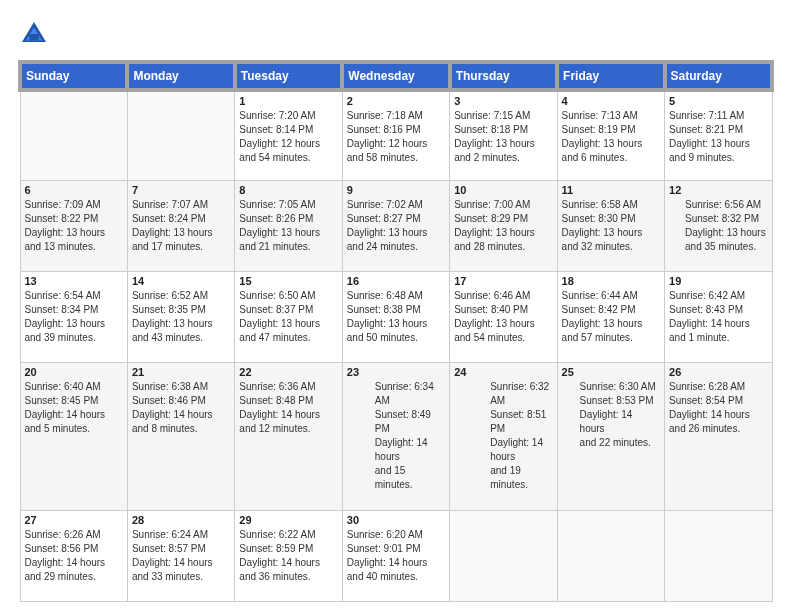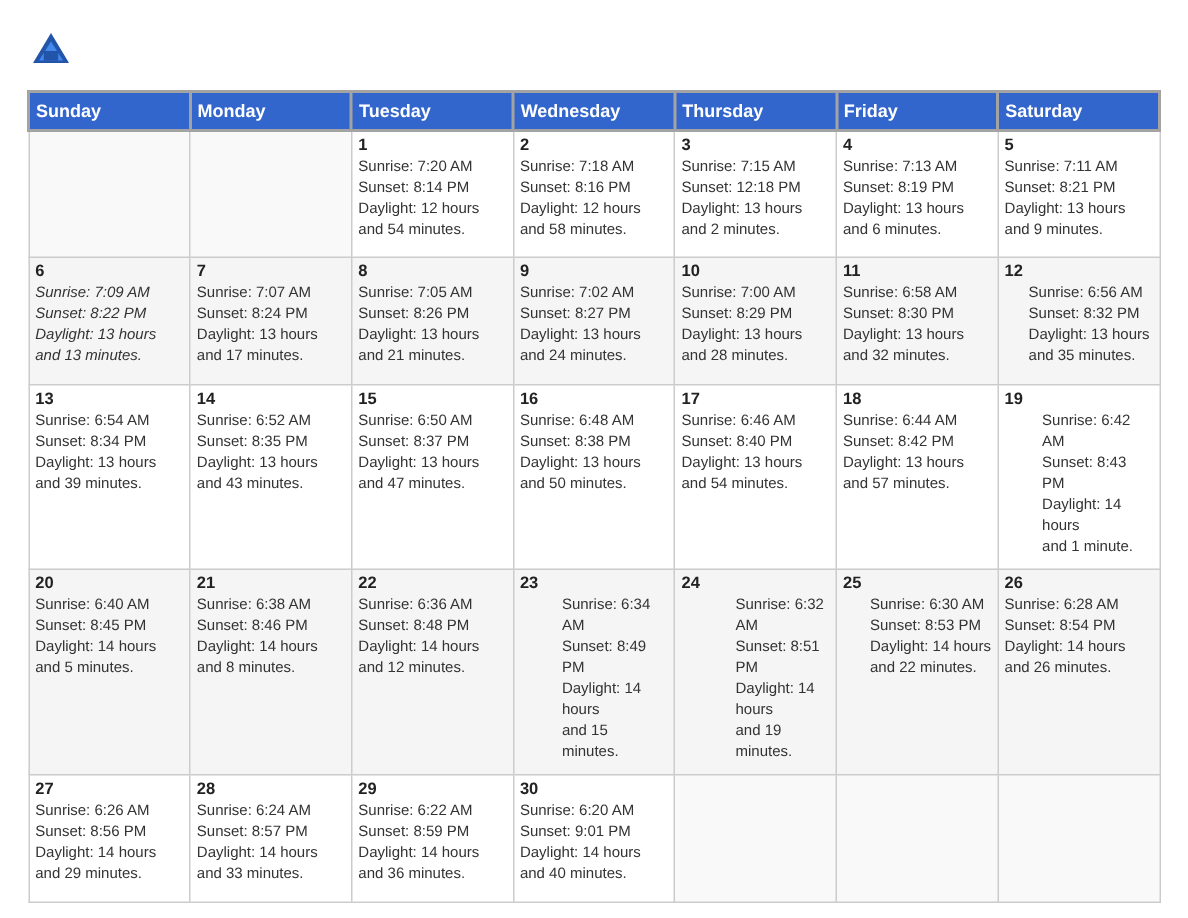--- a/index.html
+++ b/index.html
@@ -58,21 +58,21 @@
       width: 100%;
       table-layout: fixed;
     }
     .calendar th {
       background: #3366cc;
       color: #fff;
       font-size: 12px;
       font-weight: bold;
       padding: 5px 4px;
       text-align: left;
-      border: 2px solid #a3a3a3;
+      border: 4px solid #a3a3a3;
     }
     .calendar td {
       vertical-align: top;
       border: 1px solid #ccc;
       padding: 3px 4px;
       font-size: 9.5px;
       color: #333;
       height: 82px;
     }
     .calendar td.empty {
@@ -141,21 +141,21 @@
           <td>
             <div class="day-number">2</div>
             <div class="day-info" style="white-space: pre-line;">Sunrise: 7:18 AM
 Sunset: 8:16 PM
 Daylight: 12 hours
 and 58 minutes.</div>
           </td>
           <td>
             <div class="day-number">3</div>
             <div class="day-info" style="white-space: pre-line;">Sunrise: 7:15 AM
-Sunset: 12:18 PM
+Sunset: 8:18 PM
 Daylight: 13 hours
 and 2 minutes.</div>
           </td>
           <td>
             <div class="day-number">4</div>
             <div class="day-info" style="white-space: pre-line;">Sunrise: 7:13 AM
 Sunset: 8:19 PM
 Daylight: 13 hours
 and 6 minutes.</div>
           </td>
@@ -163,21 +163,21 @@
             <div class="day-number">5</div>
             <div class="day-info" style="white-space: pre-line;">Sunrise: 7:11 AM
 Sunset: 8:21 PM
 Daylight: 13 hours
 and 9 minutes.</div>
           </td>
         </tr>
         <tr class="row-alt">
           <td>
             <div class="day-number">6</div>
-            <div class="day-info" style="white-space: pre-line; font-style: italic;">Sunrise: 7:09 AM
+            <div class="day-info" style="white-space: pre-line;">Sunrise: 7:09 AM
 Sunset: 8:22 PM
 Daylight: 13 hours
 and 13 minutes.</div>
           </td>
           <td>
             <div class="day-number">7</div>
             <div class="day-info" style="white-space: pre-line;">Sunrise: 7:07 AM
 Sunset: 8:24 PM
 Daylight: 13 hours
 and 17 minutes.</div>
@@ -256,21 +256,21 @@
           </td>
           <td>
             <div class="day-number">18</div>
             <div class="day-info" style="white-space: pre-line;">Sunrise: 6:44 AM
 Sunset: 8:42 PM
 Daylight: 13 hours
 and 57 minutes.</div>
           </td>
           <td>
             <div class="day-number">19</div>
-            <div class="day-info" style="white-space: pre-line; margin-left: 25px;">Sunrise: 6:42 AM
+            <div class="day-info" style="white-space: pre-line;">Sunrise: 6:42 AM
 Sunset: 8:43 PM
 Daylight: 14 hours
 and 1 minute.</div>
           </td>
         </tr>
         <tr class="row-alt">
           <td>
             <div class="day-number">20</div>
             <div class="day-info" style="white-space: pre-line;">Sunrise: 6:40 AM
 Sunset: 8:45 PM

